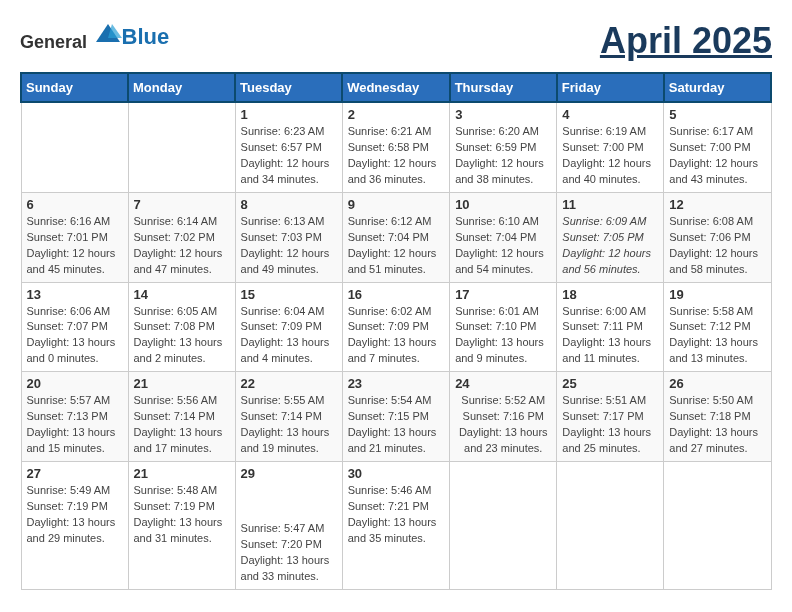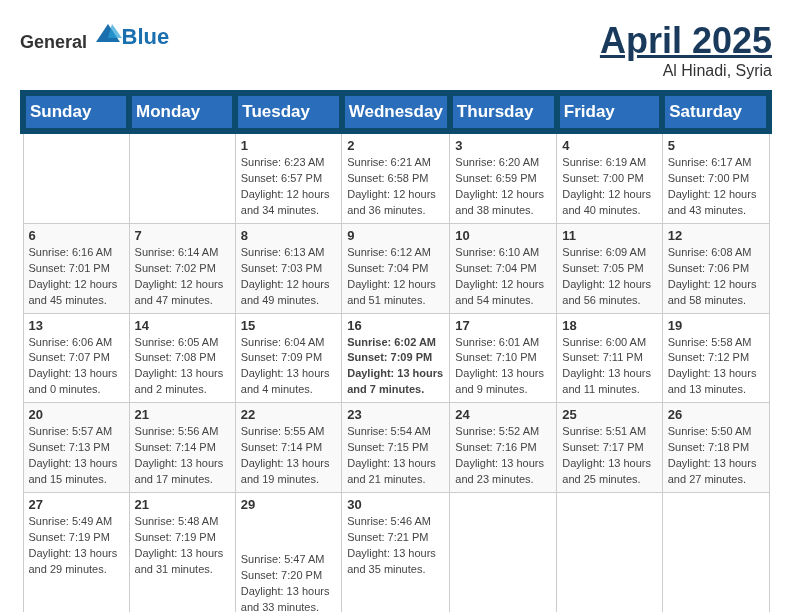--- a/index.html
+++ b/index.html
@@ -48,24 +48,24 @@
       font-size: 16px;
       color: #333;
     }
     .calendar {
       width: 100%;
       border-collapse: collapse;
     }
     .calendar th {
       background-color: #2a6ebb;
       color: #fff;
-      font-size: 17px;
+      font-size: 13px;
       padding: 6px 4px;
       text-align: left;
-      border: 6px solid #0c4a6e;
+      border: 2px solid #0c4a6e;
       margin-top: 25px;
     }
     .calendar td {
       vertical-align: top;
       border: 1px solid #ccc;
       padding: 4px 5px;
       width: 108px;
       min-height: 80px;
       font-size: 11px;
       color: #333;
@@ -99,21 +99,20 @@
       <span class="logo-text-general">General</span>
       <svg class="logo-icon" viewBox="0 0 28 28">
         <polygon points="14,4 26,22 2,22" fill="#1a6faf"></polygon>
         <polygon points="18,4 28,18 14,18" fill="#2a9fd6" opacity="0.7"></polygon>
       </svg>
     </div>
     <span class="logo-text-blue">Blue</span>
   </div>
   <div class="title-area">
     <div class="month-title">April 2025</div>
-    <div class="location-title">Al Hinadi, Syria</div>
   </div>
 </div>
 
 <table class="calendar">
   <thead>
     <tr id="weekday-header">
         <th>Sunday</th>
         <th>Monday</th>
         <th>Tuesday</th>
         <th>Wednesday</th>
@@ -183,21 +182,21 @@
 Daylight: 12 hours and 51 minutes.</div>
         </td>
         <td>
           <span class="day-number">10</span>
           <div class="day-info" style="white-space: pre-line;">Sunrise: 6:10 AM
 Sunset: 7:04 PM
 Daylight: 12 hours and 54 minutes.</div>
         </td>
         <td>
           <span class="day-number">11</span>
-          <div class="day-info" style="white-space: pre-line;">Sunrise: 6:09 AM
+          <div class="day-info" style="white-space: pre-line; font-style: italic;">Sunrise: 6:09 AM
 Sunset: 7:05 PM
 Daylight: 12 hours and 56 minutes.</div>
         </td>
         <td>
           <span class="day-number">12</span>
           <div class="day-info" style="white-space: pre-line;">Sunrise: 6:08 AM
 Sunset: 7:06 PM
 Daylight: 12 hours and 58 minutes.</div>
         </td>
       </tr>
@@ -215,21 +214,21 @@
 Daylight: 13 hours and 2 minutes.</div>
         </td>
         <td>
           <span class="day-number">15</span>
           <div class="day-info" style="white-space: pre-line;">Sunrise: 6:04 AM
 Sunset: 7:09 PM
 Daylight: 13 hours and 4 minutes.</div>
         </td>
         <td>
           <span class="day-number">16</span>
-          <div class="day-info" style="white-space: pre-line; font-weight: bold;">Sunrise: 6:02 AM
+          <div class="day-info" style="white-space: pre-line;">Sunrise: 6:02 AM
 Sunset: 7:09 PM
 Daylight: 13 hours and 7 minutes.</div>
         </td>
         <td>
           <span class="day-number">17</span>
           <div class="day-info" style="white-space: pre-line;">Sunrise: 6:01 AM
 Sunset: 7:10 PM
 Daylight: 13 hours and 9 minutes.</div>
         </td>
         <td>
@@ -265,21 +264,21 @@
 Daylight: 13 hours and 19 minutes.</div>
         </td>
         <td>
           <span class="day-number">23</span>
           <div class="day-info" style="white-space: pre-line;">Sunrise: 5:54 AM
 Sunset: 7:15 PM
 Daylight: 13 hours and 21 minutes.</div>
         </td>
         <td>
           <span class="day-number">24</span>
-          <div class="day-info" style="white-space: pre-line;">Sunrise: 5:52 AM
+          <div class="day-info" style="white-space: pre-line; text-align: center;">Sunrise: 5:52 AM
 Sunset: 7:16 PM
 Daylight: 13 hours and 23 minutes.</div>
         </td>
         <td>
           <span class="day-number">25</span>
           <div class="day-info" style="white-space: pre-line;">Sunrise: 5:51 AM
 Sunset: 7:17 PM
 Daylight: 13 hours and 25 minutes.</div>
         </td>
         <td>

